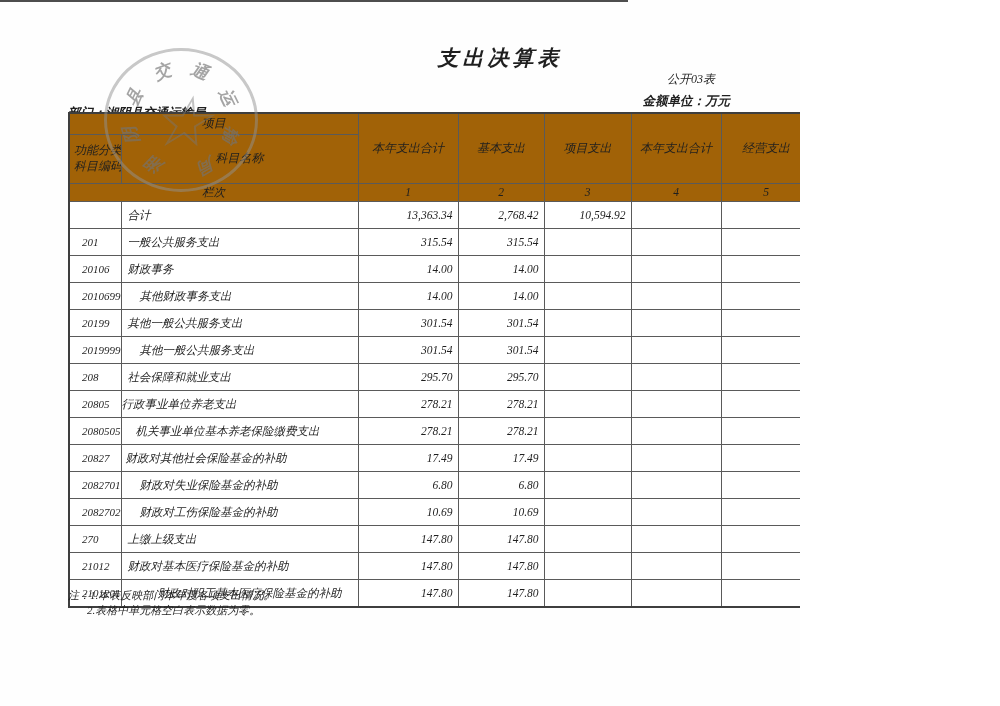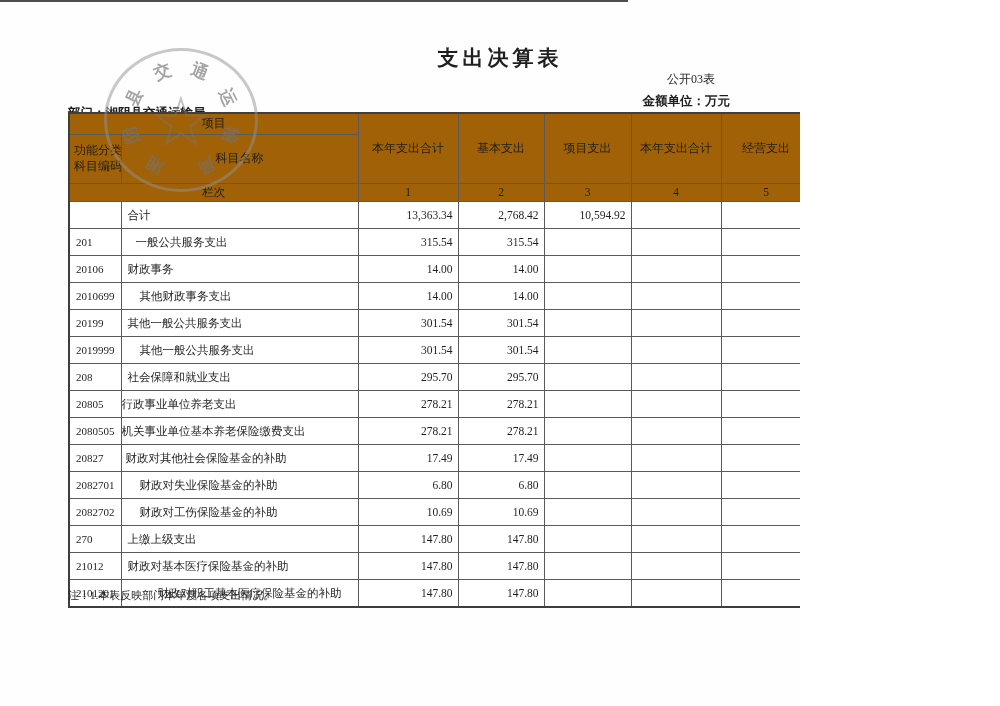--- a/index.html
+++ b/index.html
@@ -1,18 +1,18 @@
 <!DOCTYPE html>
 <html><head>
 <meta charset="utf-8">
 <style>
   html,body{margin:0;padding:0;background:#ffffff;}
   #page{
     position:relative;width:800px;height:706px;background:#fefefe;
-    font-family:"Liberation Serif","DejaVu Serif",serif;color:#1f1f1f;overflow:hidden;
+    font-family:"Liberation Serif","DejaVu Serif",serif;color:#1f1f1f;overflow:hidden;font-style:italic;
   }
   .scan-line{position:absolute;left:0;top:0;width:628px;height:2px;background:#2f2f2f;opacity:.85;}
   .title{position:absolute;left:0;top:44px;width:1000px;text-align:center;
     font-size:21px;font-weight:600;letter-spacing:4px;}
   .table-code{position:absolute;top:71px;right:85px;font-size:12px;}
   .department{position:absolute;top:93px;left:68px;font-size:12.5px;font-weight:600;margin-top:12px;}
   .unit{position:absolute;top:93px;right:70px;font-size:12.5px;font-weight:600;}
 
   table.report{
     position:absolute;left:68px;top:112px;width:834px;
@@ -21,21 +21,21 @@
   }
   table.report td,table.report th{
     border:1px solid #5a5a5a;font-weight:normal;
     overflow:hidden;white-space:nowrap;
   }
   th.hdr{background:#a16207;font-size:12px;text-align:center;white-space:normal;line-height:1.3;padding:1px 4px;}
   tr.row-project th{height:18px;}
   tr.row-main th{height:46px;}
   tr.row-lanci th{height:15px;font-size:11.5px;}
   tbody td{height:24px;font-size:11.5px;background:#ffffff;}
-  td.code{text-align:left;padding-left:6px;font-size:11px;}
+  td.code{text-align:left;padding-left:12px;font-size:11px;}
   td.name{text-align:left;padding-left:6px;margin-left:38px;}
   td.num{text-align:right;padding-right:5px;}
 
   .notes{position:absolute;left:68px;top:588px;font-size:11px;line-height:15px;}
   .note2{padding-left:19px;}
 
   .stamp{
     position:absolute;left:104px;top:48px;width:148px;height:138px;
     border:3px solid rgba(145,145,145,.5);border-radius:50%;
     z-index:5;pointer-events:none;
@@ -104,21 +104,21 @@
           <td class="name" style="padding-left: 6px;">合计</td>
           <td class="num">13,363.34</td>
           <td class="num">2,768.42</td>
           <td class="num">10,594.92</td>
           <td class="num"></td>
           <td class="num"></td>
           <td class="num"></td>
         </tr>
         <tr>
           <td class="code">201</td>
-          <td class="name" style="padding-left: 14px;">一般公共服务支出</td>
+          <td class="name" style="padding-left: 6px;">一般公共服务支出</td>
           <td class="num">315.54</td>
           <td class="num">315.54</td>
           <td class="num"></td>
           <td class="num"></td>
           <td class="num"></td>
           <td class="num"></td>
         </tr>
         <tr>
           <td class="code">20106</td>
           <td class="name" style="padding-left: 6px;">财政事务</td>
@@ -174,21 +174,21 @@
           <td class="name" style="padding-left: 0;">行政事业单位养老支出</td>
           <td class="num">278.21</td>
           <td class="num">278.21</td>
           <td class="num"></td>
           <td class="num"></td>
           <td class="num"></td>
           <td class="num"></td>
         </tr>
         <tr>
           <td class="code">2080505</td>
-          <td class="name" style="padding-left: 0;">机关事业单位基本养老保险缴费支出</td>
+          <td class="name" style="padding-left: 14px;">机关事业单位基本养老保险缴费支出</td>
           <td class="num">278.21</td>
           <td class="num">278.21</td>
           <td class="num"></td>
           <td class="num"></td>
           <td class="num"></td>
           <td class="num"></td>
         </tr>
         <tr>
           <td class="code">20827</td>
           <td class="name" style="padding-left: 4px;">财政对其他社会保险基金的补助</td>
@@ -247,20 +247,21 @@
           <td class="num"></td>
           <td class="num"></td>
           <td class="num"></td>
           <td class="num"></td>
         </tr>
       </tbody>
   </table>
 
   <div class="notes">
     <div>注：1.本表反映部门本年度各项支出情况。</div>
+    <div class="note2">2.表格中单元格空白表示数据为零。</div>
   </div>
 
   <div class="stamp">
     <span class="stamp-star">☆</span>
   <span class="stamp-char" style="transform: translate(-50%, -50%) rotate(-150deg) translateY(-52px);">湘</span>
       <span class="stamp-char" style="transform: translate(-50%, -50%) rotate(-107deg) translateY(-52px);">阴</span>
       <span class="stamp-char" style="transform: translate(-50%, -50%) rotate(-64deg) translateY(-52px);">县</span>
       <span class="stamp-char" style="transform: translate(-50%, -50%) rotate(-21deg) translateY(-52px);">交</span>
       <span class="stamp-char" style="transform: translate(-50%, -50%) rotate(21deg) translateY(-52px);">通</span>
       <span class="stamp-char" style="transform: translate(-50%, -50%) rotate(64deg) translateY(-52px);">运</span>

